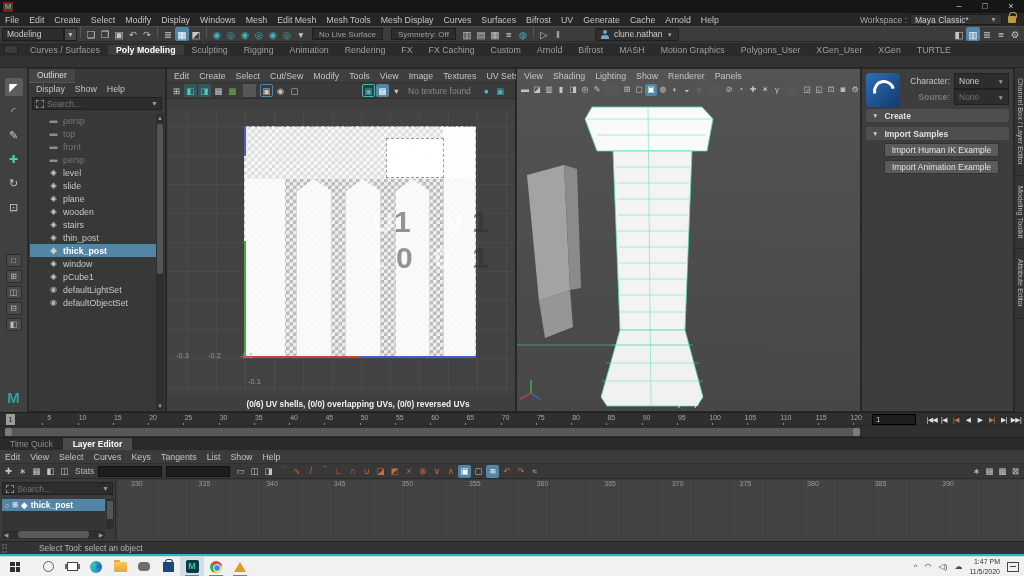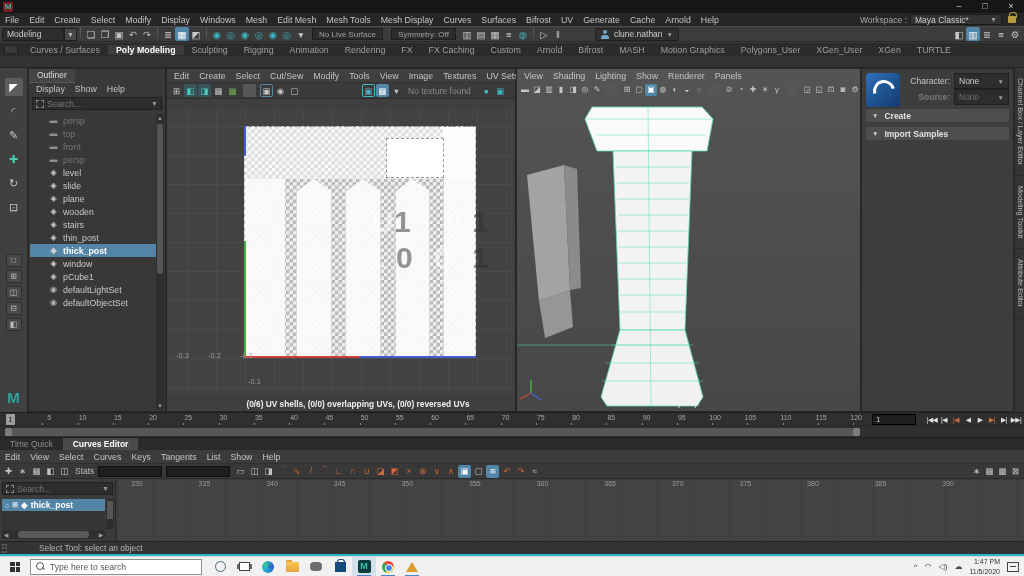--- a/index.html
+++ b/index.html
@@ -642,20 +642,25 @@
     </div>
   </div>
   <div class="hik-head">
     <span class="tri">▼</span>
     <span>Create</span>
   </div>
   <div class="hik-head">
     <span class="tri">▼</span>
     <span>Import Samples</span>
   </div>
+  <div>
+
+  <span class="hik-btn">Import Human IK Example</span>
+      <span class="hik-btn">Import Animation Example</span>
+    </div>
 </div>
 
 <div class="abs" id="righttabs">
 
 <span class="rtab">Channel Box / Layer Editor</span>
     <span class="rtab">Modeling Toolkit</span>
     <span class="rtab">Attribute Editor</span>
   </div>
 
 <div class="abs" id="timeslider">
@@ -702,21 +707,21 @@
 </div>
 
 <div class="abs" id="rangeslider">
   <div class="range-bar"></div>
 </div>
 
 <div class="abs" id="grapheditor">
   <div class="ge-tabs">
 
   <span class="ge-tab">Time Quick</span>
-      <span class="ge-tab active">Curves Editor</span>
+      <span class="ge-tab active">Layer Editor</span>
     </div>
   <div class="ge-menus">
 
   <span class="menu-item">Edit</span>
       <span class="menu-item">View</span>
       <span class="menu-item">Select</span>
       <span class="menu-item">Curves</span>
       <span class="menu-item">Keys</span>
       <span class="menu-item">Tangents</span>
       <span class="menu-item">List</span>
@@ -824,24 +829,20 @@
 
 <div class="abs" id="taskbar">
   <div class="start">
     <div class="win-logo">
         <b></b>
         <b></b>
         <b></b>
         <b></b>
       </div>
   </div>
-  <div class="search-box">
-    <span class="mag"></span>
-    <input placeholder="Type here to search" style="">
-  </div>
   <div class="task-icons">
     <div class="task-icon">
         <span class="ti-cortana"></span>
       </div>
     <div class="task-icon">
         <span class="ti-taskview"></span>
       </div>
     <div class="task-icon">
         <span class="ti-edge"></span>
       </div>

